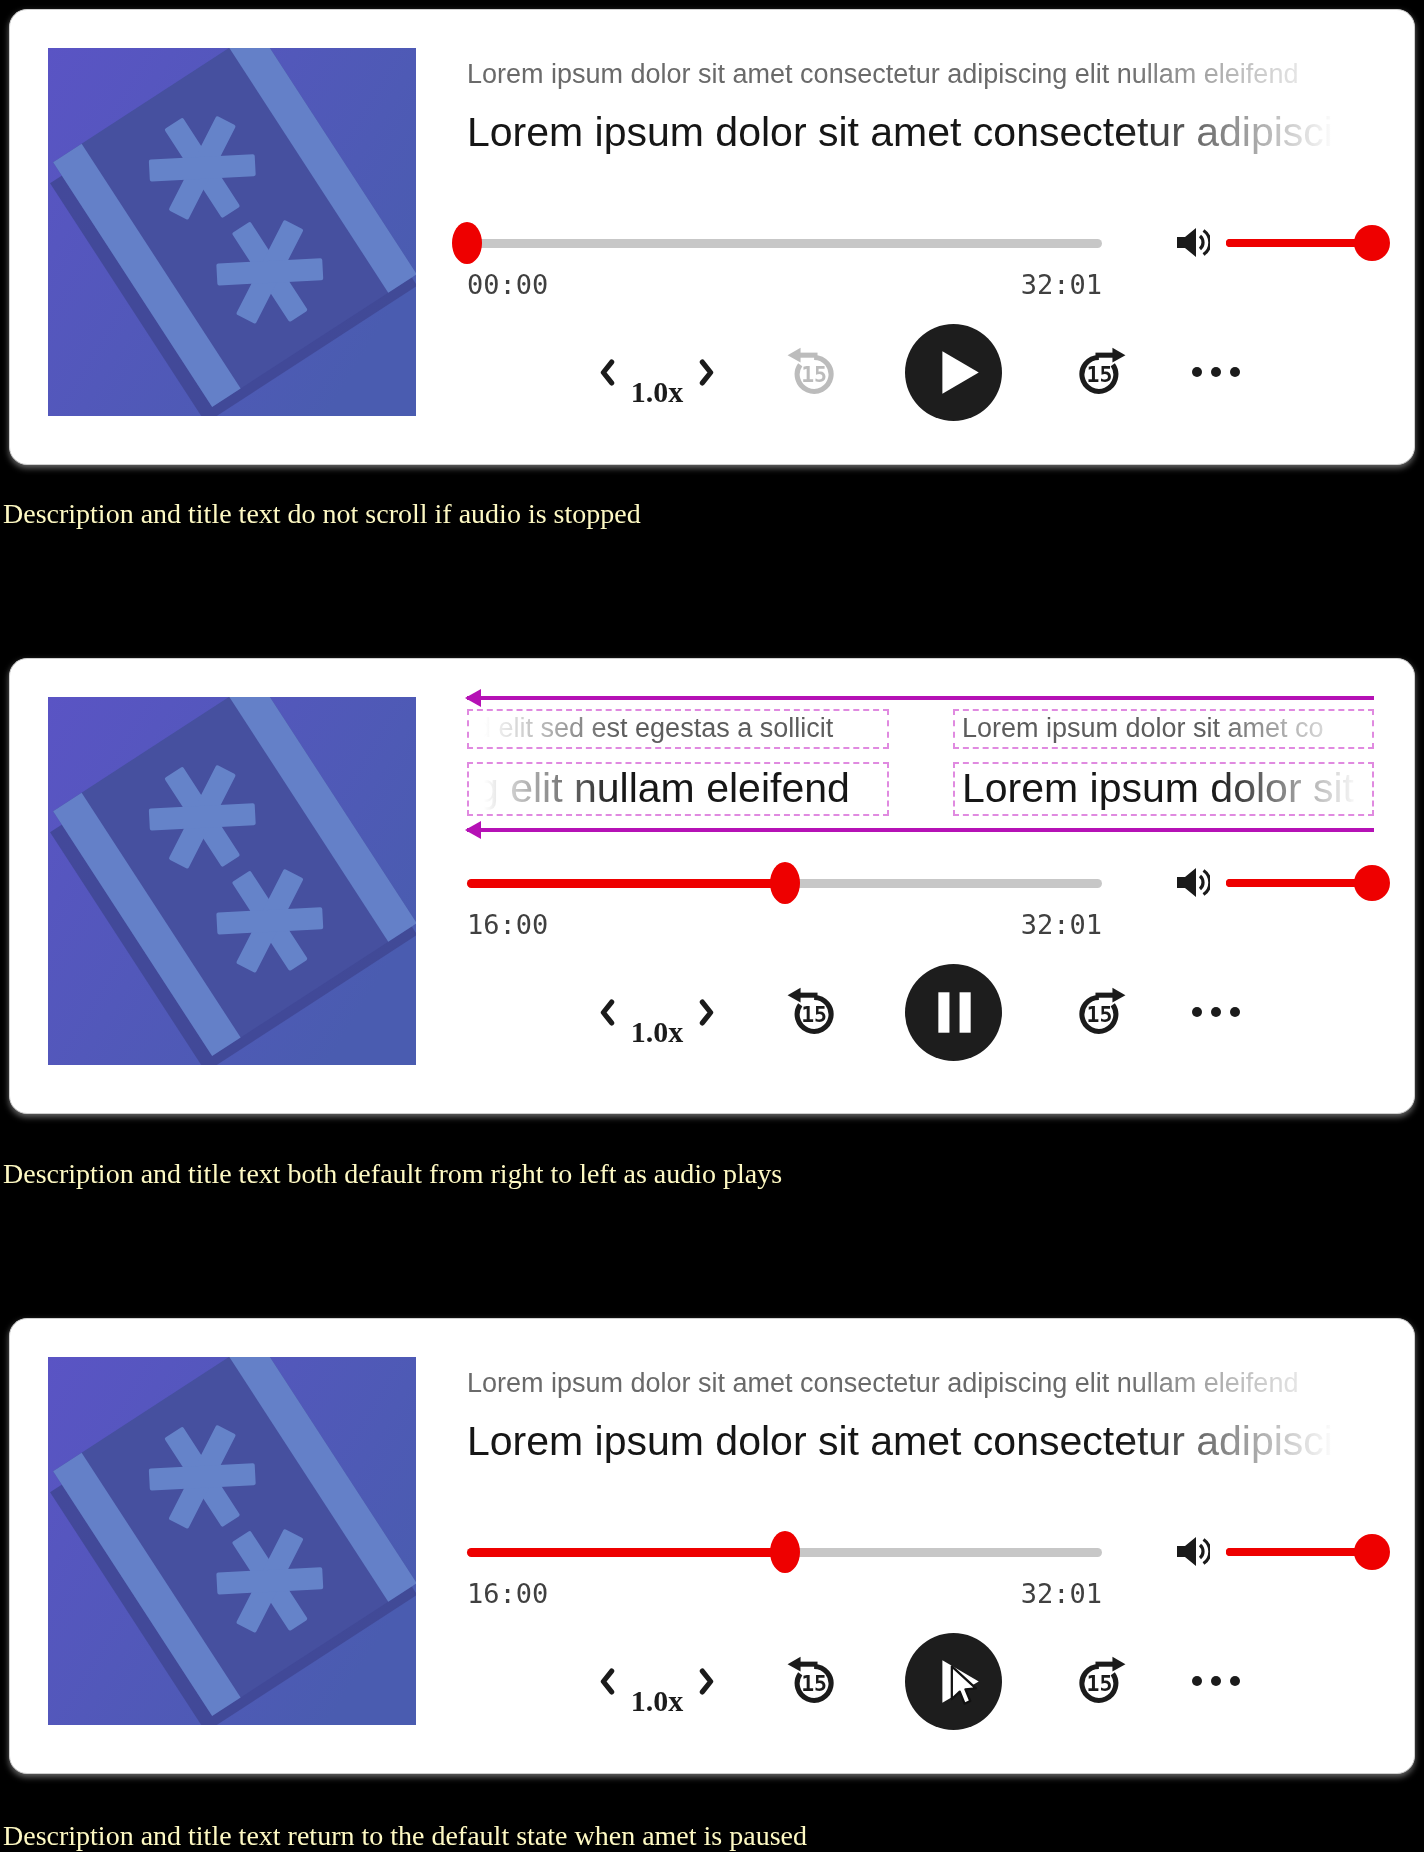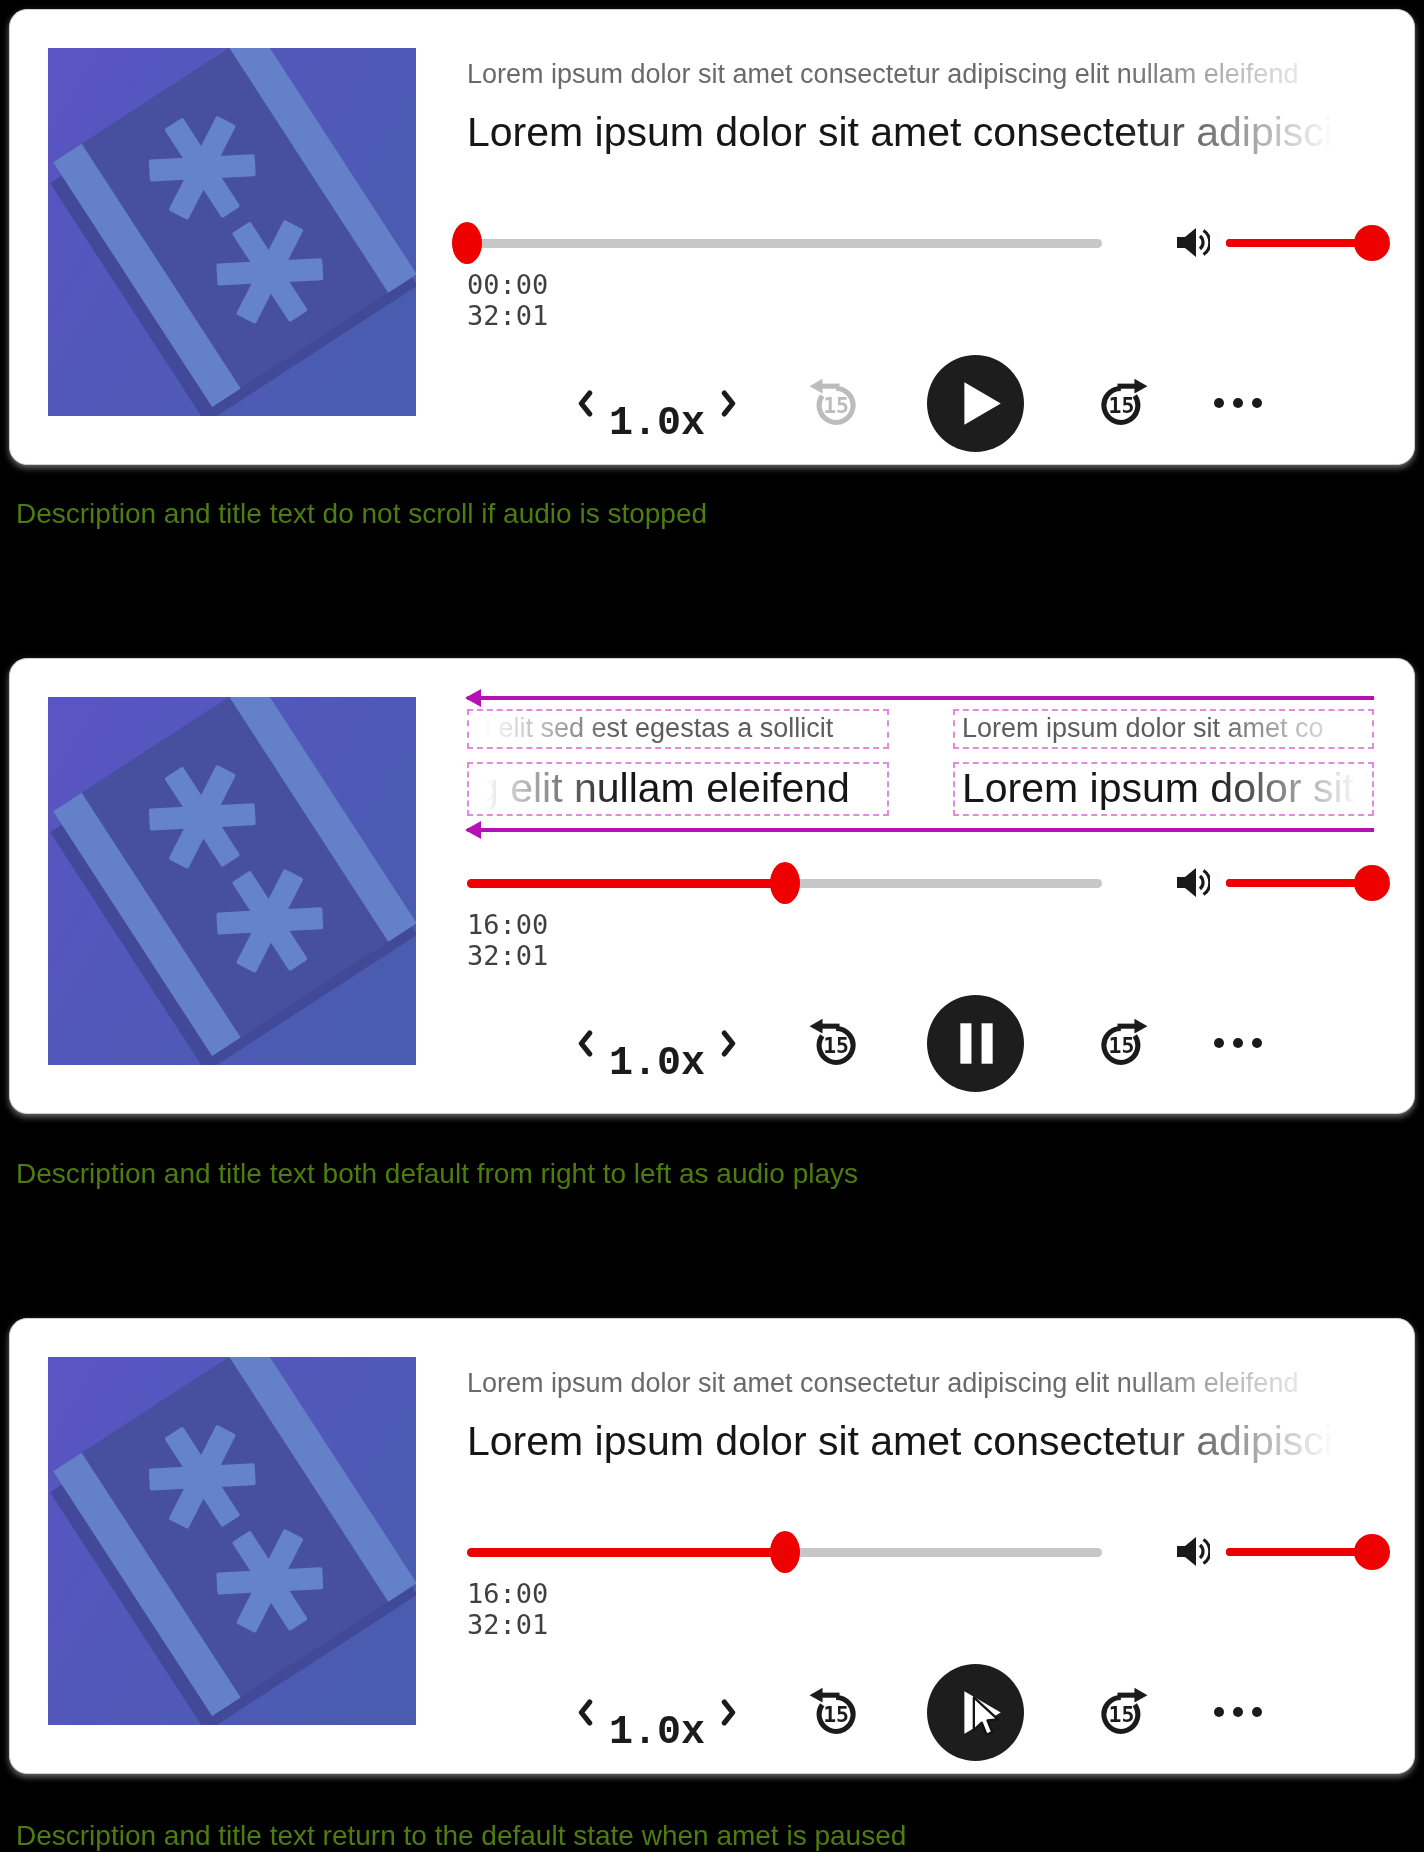--- a/index.html
+++ b/index.html
@@ -44,40 +44,40 @@
   .slider-row{height:44px;display:flex;align-items:center;}
   .track{width:635px;height:9px;border-radius:5px;background:#c7c7c7;position:relative;}
   .fill{height:9px;border-radius:5px;background:#ee0000;position:relative;}
   .thumb{position:absolute;right:-15px;top:50%;transform:translateY(-50%);
     width:30px;height:42px;border-radius:50%;background:#ee0000;}
   .vol-icon{margin-left:74px;width:36px;height:34px;color:#1a1a1a;}
   .vtrack{margin-left:14px;width:146px;height:8px;border-radius:4px;background:#ee0000;position:relative;}
   .vfill{height:8px;border-radius:4px;background:#ee0000;position:relative;}
   .vthumb{width:36px;height:36px;right:-18px;}
 
-  .times{width:635px;display:flex;justify-content:space-between;margin-top:4px;flex-direction:column;}
+  .times{width:635px;display:flex;justify-content:space-between;margin-top:4px;}
   .time{font-family:"DejaVu Sans Mono", monospace;font-size:27px;color:#404040;}
 
   
   .controls{margin-top:20px;height:104px;display:flex;align-items:center;justify-content:center;gap:66px;}
   .speed{display:flex;align-items:center;gap:15px;color:#1b1b1b;cursor:pointer;}
-  .speed-val{font-family:Liberation Mono, monospace;font-size:40px;font-weight:600;color:#1b1b1b;margin-top:40px;}
+  .speed-val{font-family:Liberation Serif, serif;font-size:30px;font-weight:600;color:#1b1b1b;margin-top:40px;}
   .chev{display:block;}
   button{background:none;border:none;padding:0;margin:0;cursor:pointer;text-align:right;}
   .skip{width:58px;height:54px;color:#1b1b1b;}
   .skip.disabled{color:#bcbcbc;}
   .skip svg text{font-family:"DejaVu Sans Mono", monospace;font-weight:600;}
   .play-btn{width:97px;height:97px;border-radius:50%;background:#1d1d1d;position:relative;
     display:flex;align-items:center;justify-content:center;}
   .cursor{position:absolute;left:44px;top:32px;width:34px;z-index:3;}
   .more{display:flex;gap:9px;align-items:center;height:40px;}
   .dot{width:10px;height:10px;border-radius:50%;background:#1b1b1b;display:block;}
 
   
-  .caption{position:absolute;left:16px;font-size:28px;font-weight:300;color:#4d7c0f;white-space:nowrap;}
+  .caption{position:absolute;left:3px;font-size:28px;font-weight:300;color:#fef9c3;white-space:nowrap;font-family:Liberation Serif, serif;}
   .cap1{top:498px}.cap2{top:1158px}.cap3{top:1820px}
 </style>
 </head>
 <body>
 
 <svg width="0" height="0" style="position:absolute">
   <defs>
     <linearGradient id="artbg" x1="0" y1="0" x2="1" y2="0.6">
       <stop offset="0" stop-color="#5a54c4"></stop>
         <stop offset="1" stop-color="#4a5cb0"></stop>

